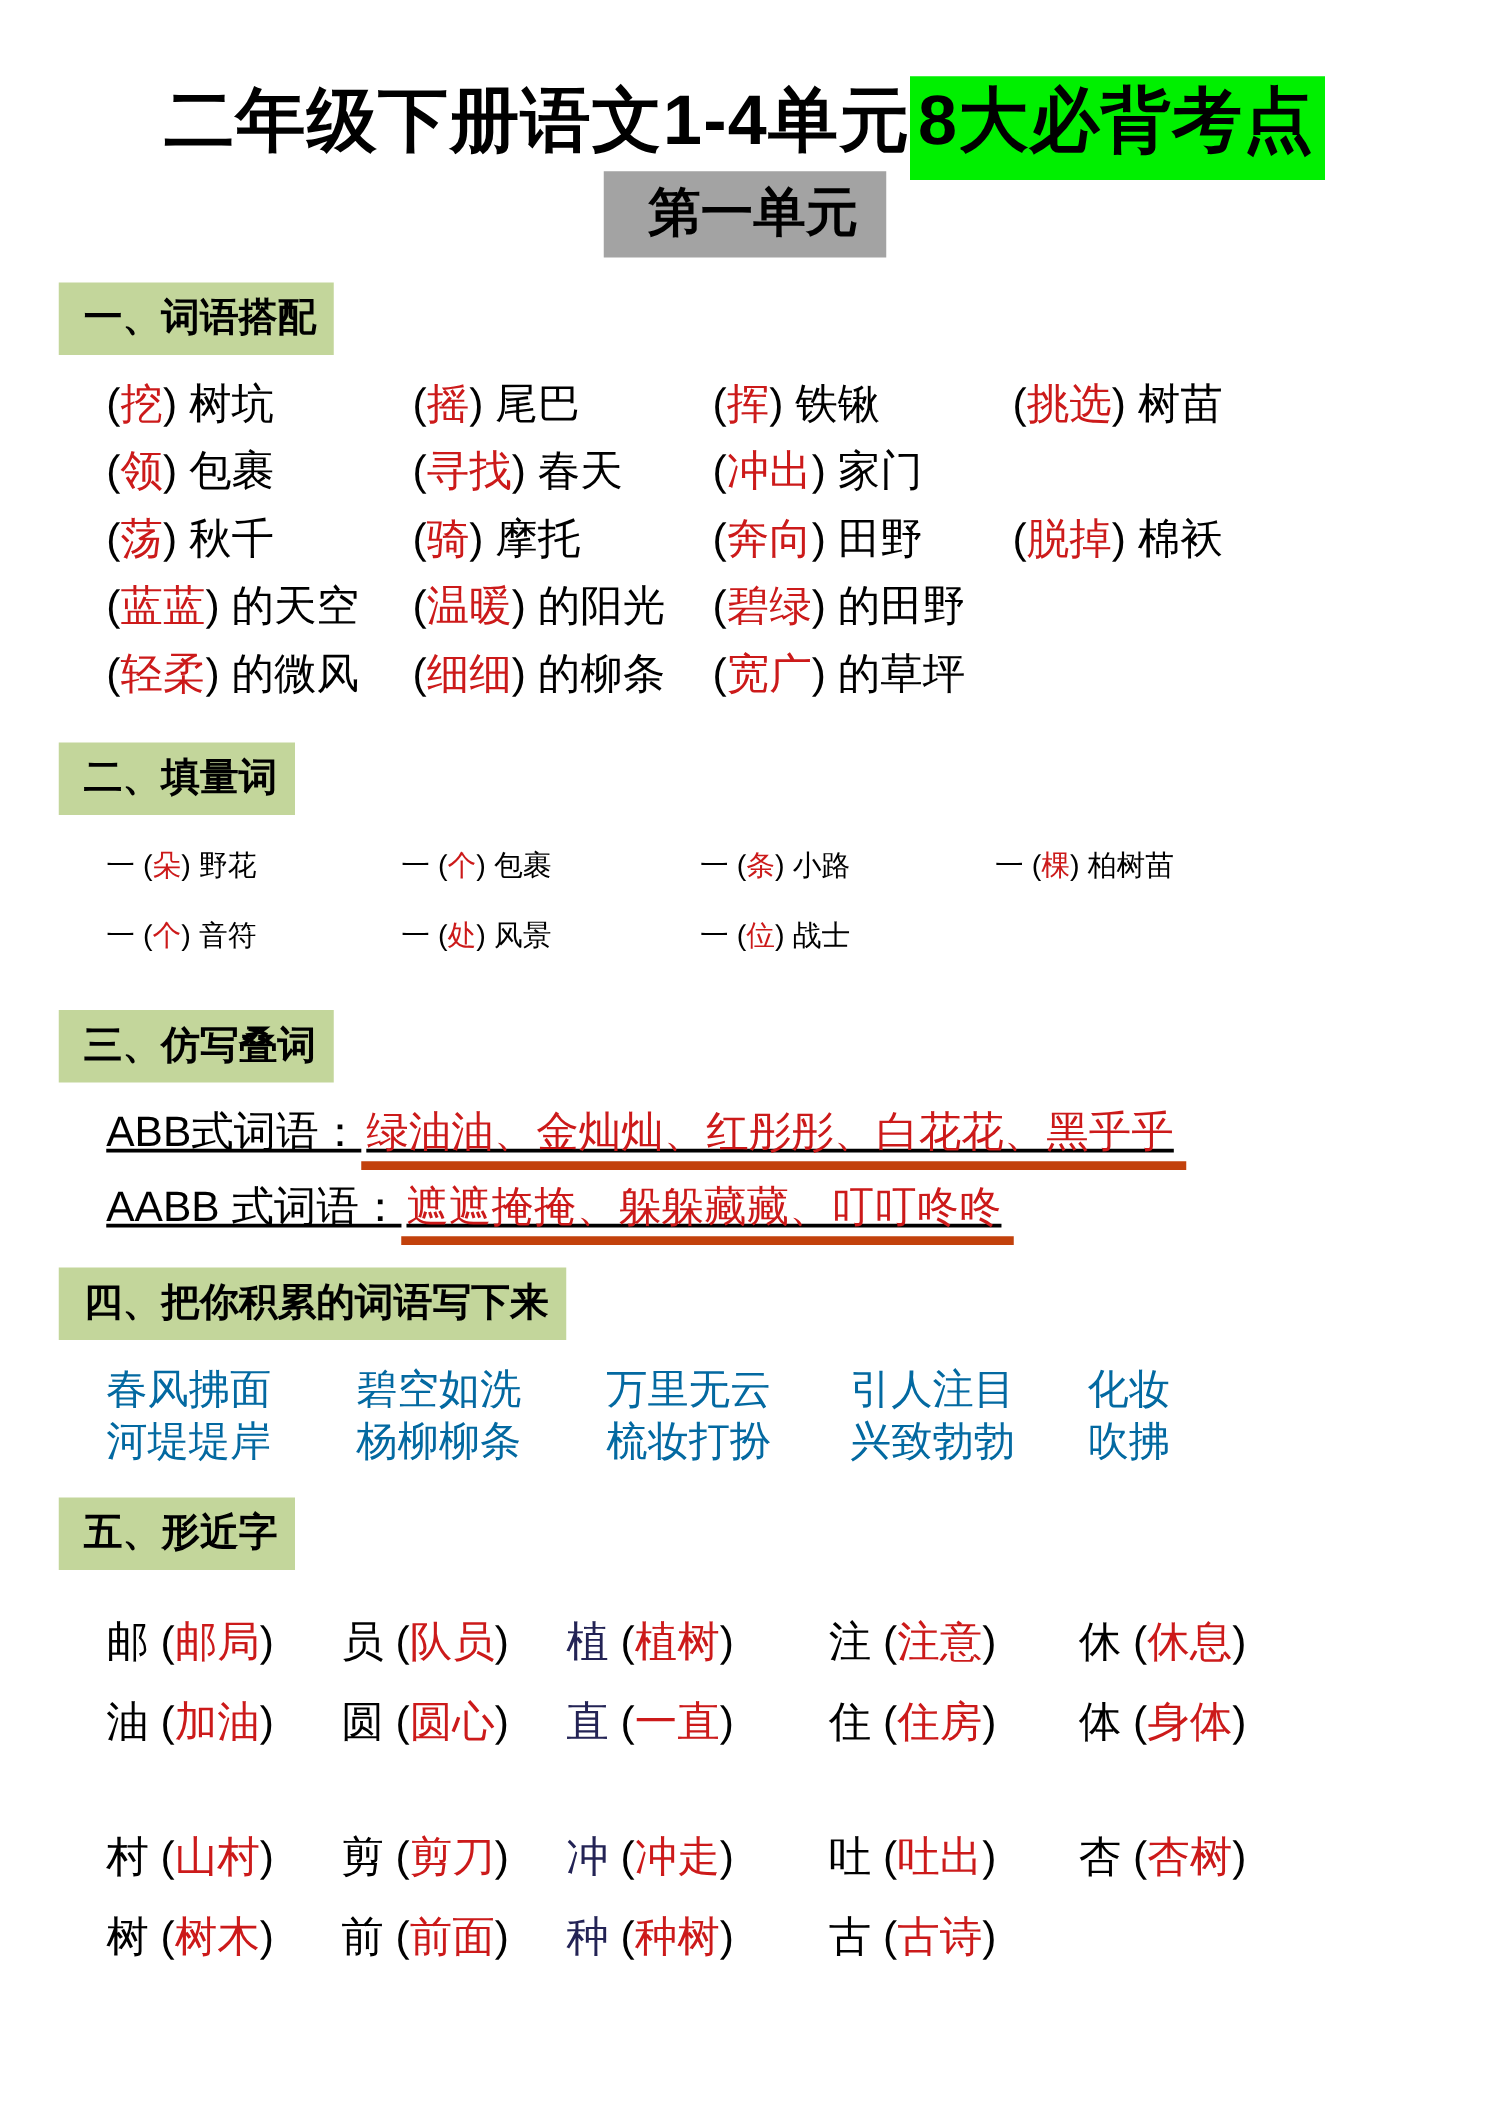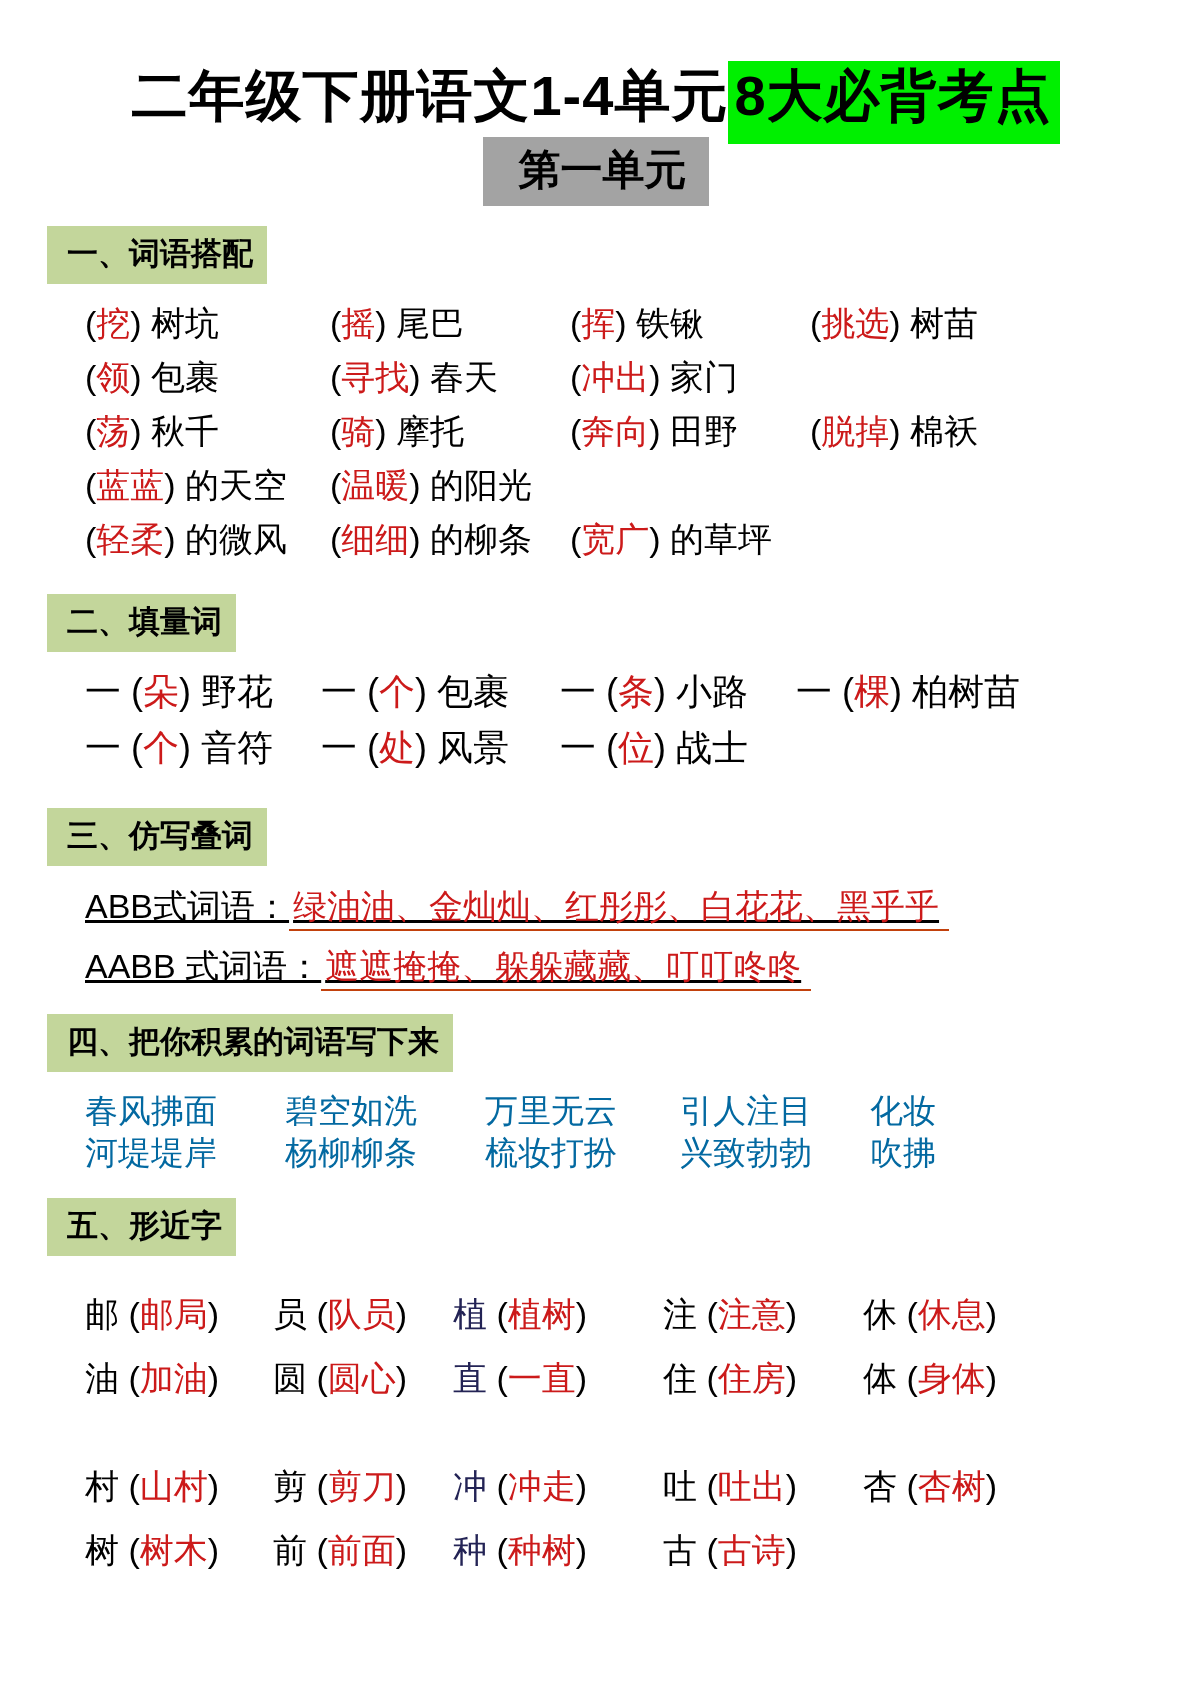--- a/index.html
+++ b/index.html
@@ -11,28 +11,28 @@
   .hl-green{background:#00f000;padding:3px 8px 17px 6px;}
   .subtitle-row{text-align:center;margin-top:4px;margin-left:-45px;}
   .hl-yellow{display:inline-block;background:#a3a3a3;font-size:42px;font-weight:bold;
              padding:5px 22px 8px 36px;}
   .sec{margin:0;}
   .sec-head{display:inline-block;background:#c3d69b;font-size:31px;font-weight:bold;
             padding:7px 14px 9px 20px;margin-left:-38px;white-space:nowrap;}
   .sec-body{margin-top:12px;}
   .grid{display:grid;white-space:nowrap;}
   .row4{grid-template-columns:245px 240px 240px 1fr;font-size:34px;line-height:54px;}
-  .rowm{grid-template-columns:236px 239px 236px 1fr;font-size:36px;line-height:56px;}
+  .rowm{grid-template-columns:236px 239px 236px 1fr;font-size:23px;line-height:56px;}
   .row5p{grid-template-columns:200px 200px 195px 190px 1fr;font-size:33px;line-height:42px;
          color:#0369a1;font-weight:500;}
   .row5c{grid-template-columns:188px 180px 210px 200px 1fr;font-size:34px;line-height:64px;}
   .red{color:#cc1a1a;}
   .navy{color:#232355;}
   .fill-line{font-size:34px;line-height:44px;margin-bottom:16px;white-space:nowrap;}
-  .fill-answer{color:#cc1a1a;border-bottom:2px solid #c2410c;padding:0 10px 4px 4px;}
+  .fill-answer{color:#cc1a1a;border-bottom:7px solid #c2410c;padding:0 10px 4px 4px;}
   .sec-pairs{margin-top:20px;}
   .sec-measure{margin-top:28px;}
   .sec-fill{margin-top:32px;text-decoration:underline;}
   .sec-fill .sec-body{margin-top:18px;}
   .sec-purple{margin-top:26px;}
   .sec-purple .sec-body{margin-top:18px;}
   .sec-chars{margin-top:24px;}
   .sec-chars .sec-body{margin-top:26px;}
   .char-group{margin-bottom:44px;}
 </style>
@@ -59,20 +59,21 @@
           </div>
           <div class="grid row4">
             <span class="cell"><span>(</span><span class="red">荡</span><span>) </span><span>秋千</span></span>
             <span class="cell"><span>(</span><span class="red">骑</span><span>) </span><span>摩托</span></span>
             <span class="cell"><span>(</span><span class="red">奔向</span><span>) </span><span>田野</span></span>
             <span class="cell"><span>(</span><span class="red">脱掉</span><span>) </span><span>棉袄</span></span>
           </div>
           <div class="grid row4">
             <span class="cell"><span>(</span><span class="red">蓝蓝</span><span>) </span><span>的天空</span></span>
             <span class="cell"><span>(</span><span class="red">温暖</span><span>) </span><span>的阳光</span></span>
+            <span class="cell"><span>(</span><span class="red">碧绿</span><span>) </span><span>的田野</span></span>
           </div>
           <div class="grid row4">
             <span class="cell"><span>(</span><span class="red">轻柔</span><span>) </span><span>的微风</span></span>
             <span class="cell"><span>(</span><span class="red">细细</span><span>) </span><span>的柳条</span></span>
             <span class="cell"><span>(</span><span class="red">宽广</span><span>) </span><span>的草坪</span></span>
           </div>
         </div></section>
       <section class="sec sec-measure"><div class="sec-head">二、填量词</div><div class="sec-body">
           <div class="grid rowm">
             <span class="cell"><span>一 </span><span>(</span><span class="red">朵</span><span>) </span><span>野花</span></span>

